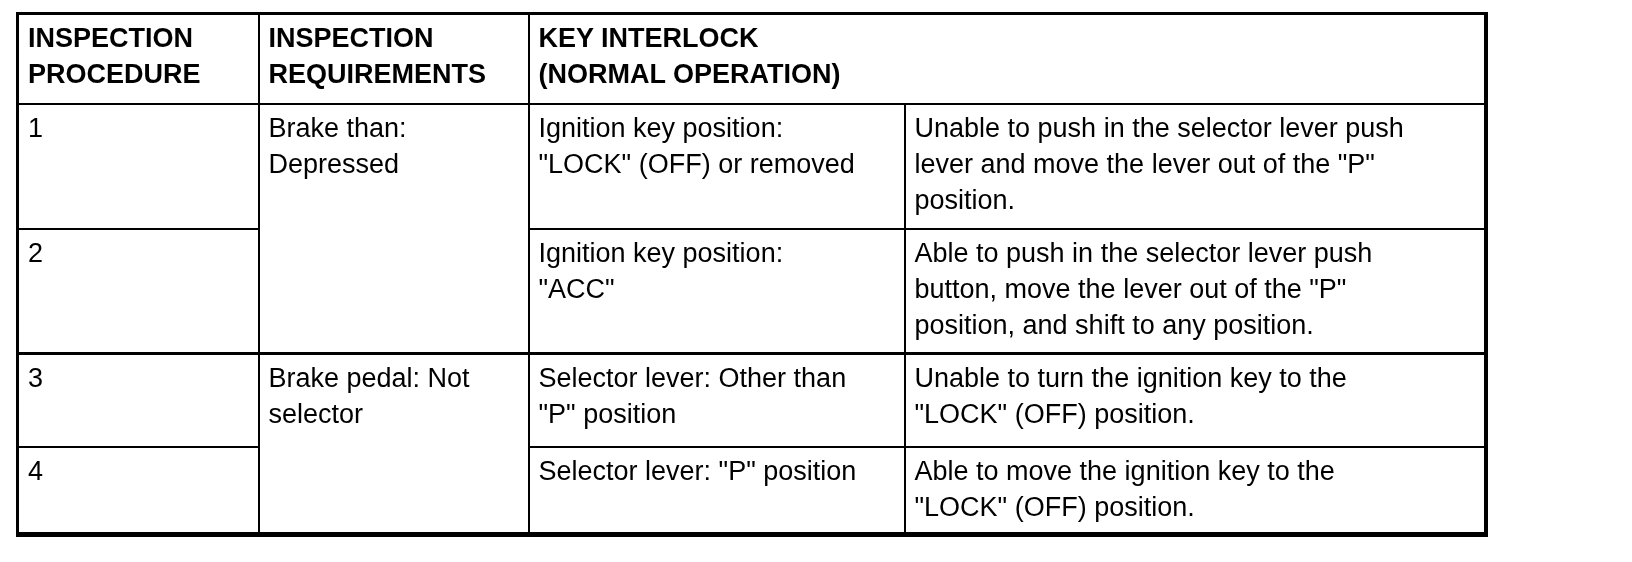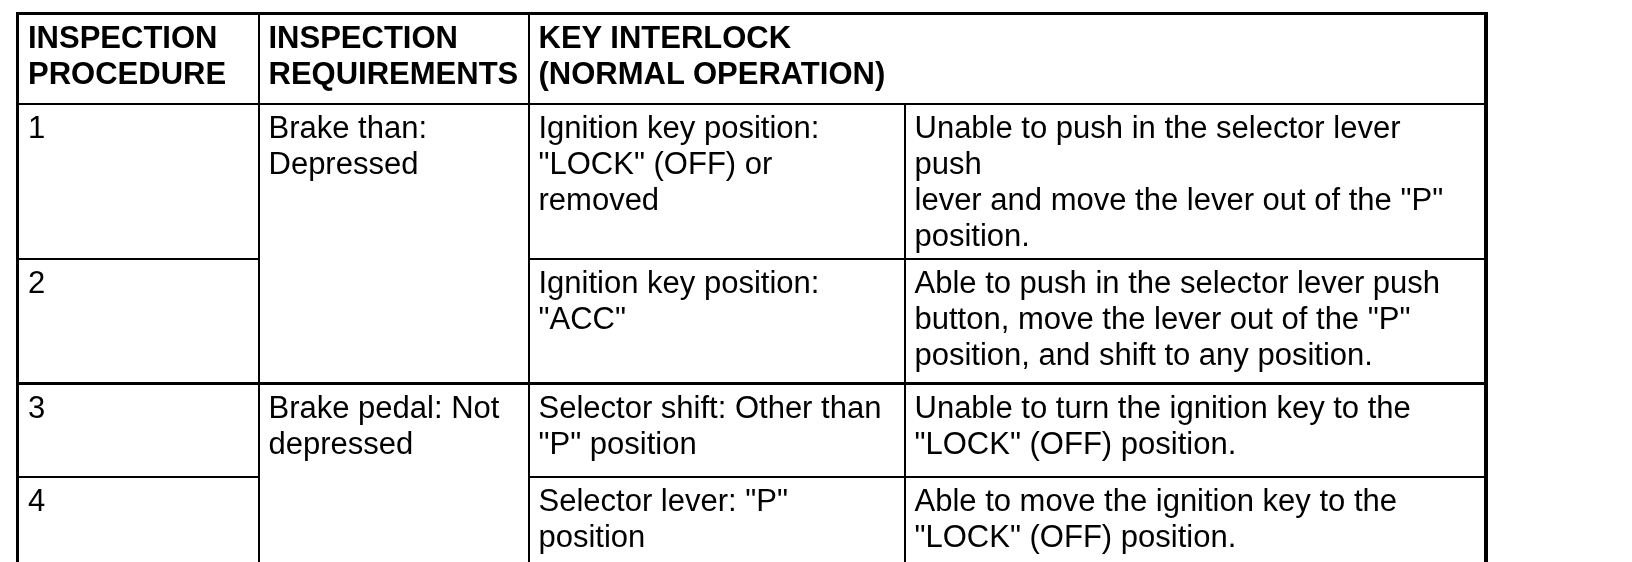--- a/index.html
+++ b/index.html
@@ -31,21 +31,21 @@
     border-left: 3px solid #000;
     border-right: 4px solid #000;
     border-bottom: 5px solid #000;
   }
   table.spec-table th,
   table.spec-table td {
     border: 2px solid #000;
     vertical-align: top;
     text-align: left;
     padding: 5px 9px 4px 9px;
-    font-size: 31px;
+    font-size: 27px;
     line-height: 36px;
     white-space: pre-line;
     overflow: hidden;
   }
   table.spec-table th {
     font-weight: bold;
   }
   tr.hdr-row    { height: 90px;  }
   tr.row-1      { height: 125px; }
   tr.row-2      { height: 125px; }
@@ -95,22 +95,22 @@
         <td>Ignition key position:
 "ACC"</td>
         <td>Able to push in the selector lever push
 button, move the lever out of the "P"
 position, and shift to any position.</td>
       </tr>
 
       <tr class="row-3">
         <td>3</td>
         <td rowspan="2">Brake pedal: Not
-depressed</td>
-        <td>Selector shift: Other than
+selector</td>
+        <td>Selector lever: Other than
 "P" position</td>
         <td>Unable to turn the ignition key to the
 "LOCK" (OFF) position.</td>
       </tr>
 
       <tr class="row-4">
         <td>4</td>
         <td>Selector lever: "P" position</td>
         <td>Able to move the ignition key to the
 "LOCK" (OFF) position.</td>

